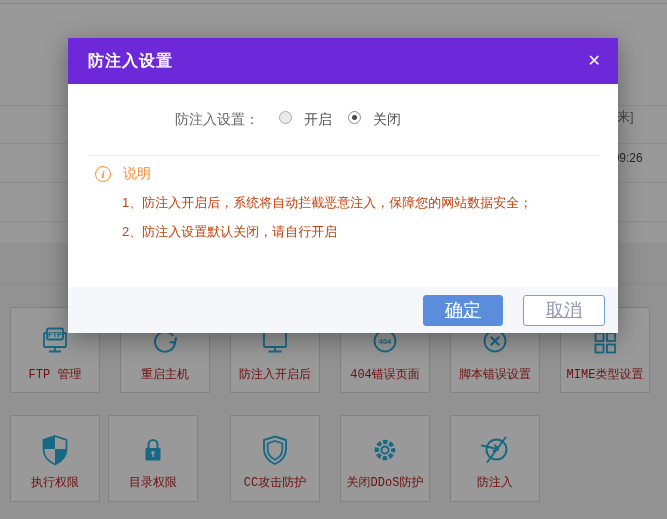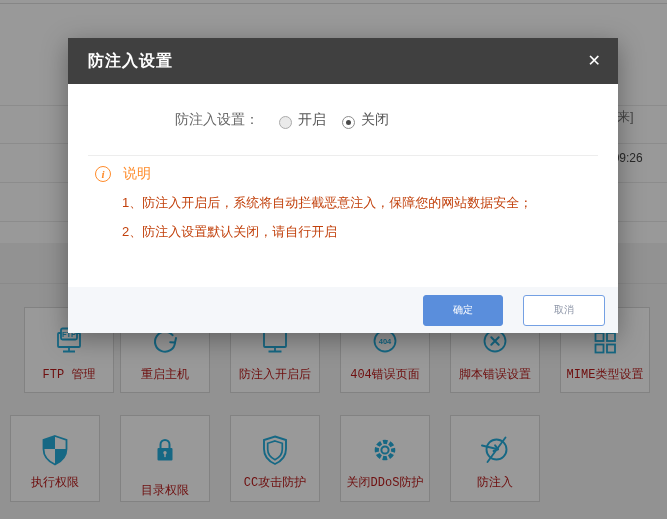--- a/index.html
+++ b/index.html
@@ -23,29 +23,29 @@
   .tile.r2 { top:415px; height:87px; }
   .ticon { width:36px; height:36px; display:block; }
   .tlabel { margin-top:6px; font-size:12px; color:#b91c1c; white-space:nowrap;font-family:Liberation Mono, monospace; }
 
   
   .overlay { position:absolute; inset:0; z-index:2; background:rgba(0,0,0,0.4); }
 
   
   .modal { position:absolute; z-index:3; left:68px; top:38px; width:550px; height:295px;
            background:#fff; box-shadow:0 6px 24px rgba(0,0,0,0.35); }
-  .modal-header { position:absolute; top:0; left:0; right:0; height:46px; background:#404040;
+  .modal-header { position:absolute; top:0; left:0; right:0; height:46px; background:#6d28d9;
                   display:flex; align-items:center; padding:0 17px 0 20px; }
   .modal-title { flex:1; color:#fff; font-size:16px; font-weight:bold; letter-spacing:1px; }
   .modal-close { color:#fff; font-size:16px; font-weight:bold; cursor:pointer; line-height:1; }
 
   .modal-body { position:absolute; top:46px; left:0; right:0; bottom:46px; background:#fff; }
   .field-row { position:absolute; top:21px; left:67px; height:30px; display:flex; align-items:center; }
   .field-label { font-size:14px; color:#666;margin-left:40px; }
-  .radio-item { display:flex; align-items:flex-end; margin-left:20px; cursor:pointer; }
+  .radio-item { display:flex; align-items:flex-start; margin-left:20px; cursor:pointer;gap:6px; }
   .radio-item + .radio-item { margin-left:16px; }
   .radio-dot { width:13px; height:13px; border-radius:50%; border:1px solid #ababab;
                background:#eaeaea; position:relative; }
   .radio-item.selected .radio-dot { background:#fff; border-color:#8c8c8c; }
   .radio-item.selected .radio-dot::after { content:""; position:absolute; left:3px; top:3px;
                width:5px; height:5px; border-radius:50%; background:#4a4a4a; }
   .radio-label { font-size:14px; color:#555; margin-left:6px; }
 
   .divider { position:absolute; top:71px; left:20px; right:20px; height:1px; background:#ededed; }
 
@@ -54,23 +54,23 @@
                color:#ff8b2a; font-size:11px; font-style:italic; font-weight:bold;
                font-family:"Liberation Serif","DejaVu Serif",serif;
                display:flex; align-items:center; justify-content:center; }
   .note-title { margin-left:12px; font-size:14px; color:#ff8b2a; }
   .note-items { position:absolute; top:104px; left:54px; right:20px; }
   .note-item { font-size:13px; color:#c2410c; line-height:29px; white-space:nowrap; }
 
   .modal-footer { position:absolute; bottom:0; left:0; right:0; height:46px; background:#f5f7fa;
                   display:flex; align-items:center; justify-content:flex-end;
                   padding-right:13px; gap:20px; }
-  .btn { height:31px; font-size:10px; border-radius:3px; cursor:pointer;
+  .btn { height:31px; font-size:18px; border-radius:3px; cursor:pointer;
          display:flex; align-items:center; justify-content:center;
-         font-family:"Liberation Sans","DejaVu Sans",sans-serif; }
+         font-family:"Liberation Sans","DejaVu Sans",sans-serif;text-decoration:underline; }
   .btn-confirm { width:80px; background:#5a8edc; color:#fff; border:1px solid #5a8edc; }
   .btn-cancel  { width:82px; background:#fff; color:#8e96a8; border:1px solid #74a0e3; }
 
   svg { display:block; }
 </style>
 </head>
 <body>
 
 <div class="stage">
 
@@ -80,21 +80,21 @@
     <div class="hline" style="top:143px;"></div>
     <div class="hline" style="top:182px;"></div>
     <div class="hline" style="top:221px;"></div>
     <div class="hline strong" style="top:243px;"></div>
     <div class="lower-section"></div>
     <div class="hline" style="top:283px; background:#e6e6e6;"></div>
 
     <span class="frag frag-bracket">来]</span>
     <span class="frag frag-time">-06 09:26</span>
 
-    <div class="tile r1" style="left:10px;margin-left:14px;">
+    <div class="tile r1" style="left:10px;">
       <span class="ticon">
         <svg viewBox="0 0 36 36" width="36" height="36">
           <rect x="7" y="9" width="22" height="14" rx="1" fill="none" stroke="#26aedd" stroke-width="1.8"></rect>
           <path d="M18 23 v3.5 M12 27.5 h12" fill="none" stroke="#26aedd" stroke-width="1.8"></path>
           <rect x="10" y="4.5" width="16" height="11" rx="1.5" fill="#ffffff" stroke="#26aedd" stroke-width="1.8"></rect>
           <text x="18" y="13" text-anchor="middle" font-size="7.5" font-weight="bold" fill="#26aedd" font-family="Liberation Sans,sans-serif">FTP</text>
         </svg>
       </span>
       <span class="tlabel">FTP 管理</span>
     </div>
@@ -163,21 +163,21 @@
           <g clip-path="url(#shclip)">
             <rect x="18" y="0" width="18" height="17" fill="#ffffff"></rect>
             <rect x="0" y="17" width="18" height="19" fill="#ffffff"></rect>
           </g>
           <path d="M18 4 L29.5 8 V17 C29.5 25 24.8 29.4 18 32.5 C11.2 29.4 6.5 25 6.5 17 V8 Z" fill="none" stroke="#26aedd" stroke-width="1.8"></path>
         </svg>
       </span>
       <span class="tlabel">执行权限</span>
     </div>
 
-    <div class="tile r2" style="left:120px;gap:8px;">
+    <div class="tile r2" style="left:108px;">
       <span class="ticon">
         <svg viewBox="0 0 36 36" width="36" height="36">
           <path d="M13.5 16 V12.5 a4.5 4.5 0 0 1 9 0 V16" fill="none" stroke="#26aedd" stroke-width="2"></path>
           <rect x="10.5" y="16" width="15" height="12.5" rx="1" fill="#26aedd"></rect>
           <circle cx="18" cy="20.8" r="1.7" fill="#ffffff"></circle>
           <rect x="17.3" y="21.5" width="1.4" height="3.6" fill="#ffffff"></rect>
         </svg>
       </span>
       <span class="tlabel">目录权限</span>
     </div>

